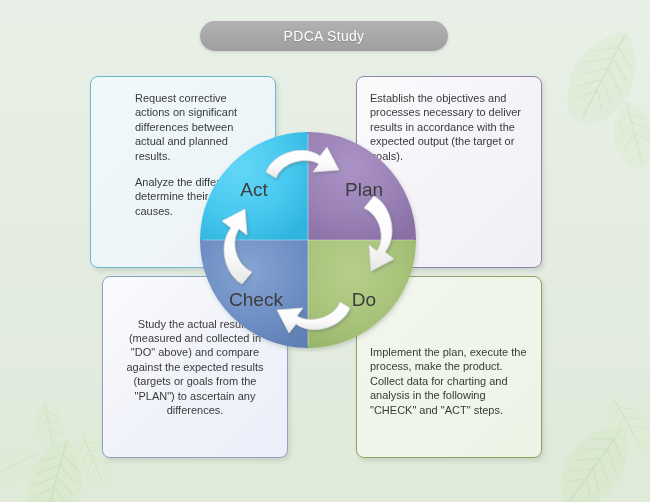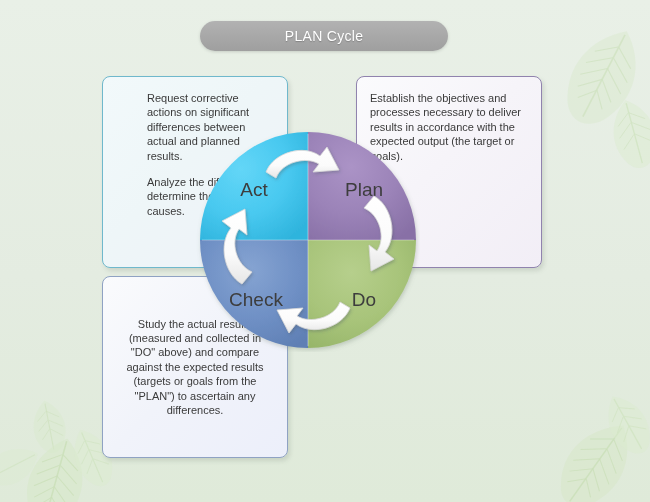--- a/index.html
+++ b/index.html
@@ -57,21 +57,21 @@
     padding: 14px 13px;
     font-size: 11px;
     line-height: 14.4px;
     color: #3a3a3a;
     box-shadow: 2px 3px 4px rgba(120,130,120,0.22);
   }
   .note p { margin: 0; }
   .note p + p { margin-top: 12px; }
 
   #note-act {
-    left: 102px; top: 76px;
+    left: 90px; top: 76px;
     width: 186px; height: 192px;
     border: 1px solid #6fb8cc;
     background: linear-gradient(135deg, #f2f9fb 0%, #eef6f8 45%, #eef1f8 100%);
     padding-left: 44px;
   }
   #note-plan {
     left: 356px; top: 76px;
     width: 186px; height: 192px;
     border: 1px solid #9083ae;
     background: linear-gradient(135deg, #fbfbfd 0%, #f6f4f9 45%, #f2eef6 100%);
@@ -229,21 +229,21 @@
   </div>
 
   <div class="leaf" style="left:-12px; top:436px; transform:rotate(62deg);">
     <svg width="48" height="62" viewBox="0 0 48 62">
       <path d="M24 2 C41 15 45 36 33 53 C27 61 19 61 13 53 C1 36 7 15 24 2 Z" fill="#dcebd0" opacity="0.45"></path>
       <path d="M24 5 L23 56" stroke="#d0e3c1" stroke-width="1.1" fill="none" opacity="0.75"></path>
     </svg>
   </div>
 
   <div id="title-bar">
-    <span id="title-text">PLAN Cycle</span>
+    <span id="title-text">PDCA Study</span>
   </div>
 
   <div class="note" id="note-act">
     <div class="inner">
       <p>Request corrective actions on significant differences between actual and planned results.</p>
       <p>Analyze the differences to determine their root causes.</p>
     </div>
   </div>
 
   <div class="note" id="note-plan">
@@ -251,20 +251,25 @@
       <p>Establish the objectives and processes necessary to deliver results in accordance with the expected output (the target or goals).</p>
     </div>
   </div>
 
   <div class="note" id="note-check">
     <div class="inner">
       <p>Study the actual results (measured and collected in "DO" above) and compare against the expected results (targets or goals from the "PLAN") to ascertain any differences.</p>
     </div>
   </div>
 
+  <div class="note" id="note-do">
+    <div class="inner">
+      <p>Implement the plan, execute the process, make the product. Collect data for charting and analysis in the following "CHECK" and "ACT" steps.</p>
+    </div>
+  </div>
 
   <div id="wheel">
     <svg width="224" height="224" viewBox="0 0 224 224">
       <defs>
         <radialGradient id="gAct" cx="38%" cy="34%" r="78%">
           <stop offset="0%" stop-color="#63d6f7"></stop>
           <stop offset="55%" stop-color="#49c9f0"></stop>
           <stop offset="100%" stop-color="#2fb4dd"></stop>
         </radialGradient>
         <radialGradient id="gPlan" cx="40%" cy="32%" r="80%">

